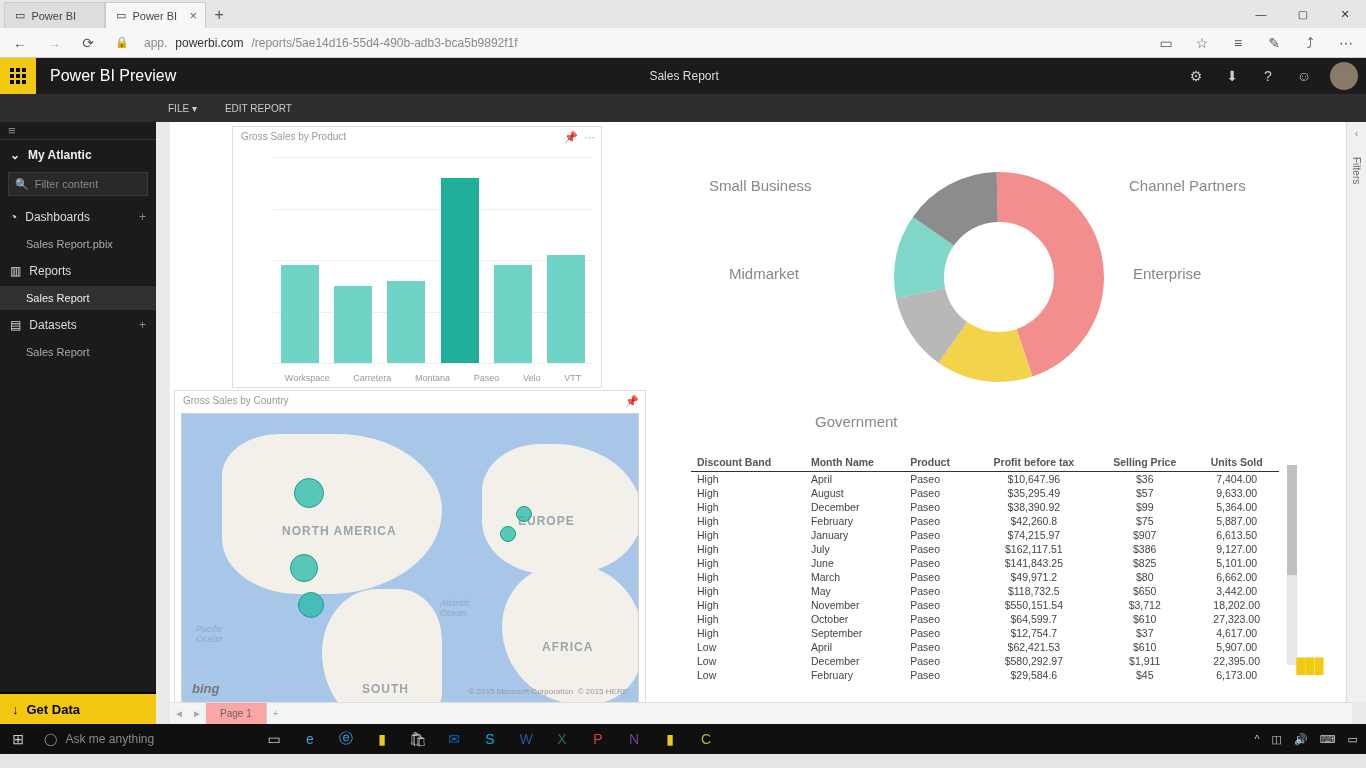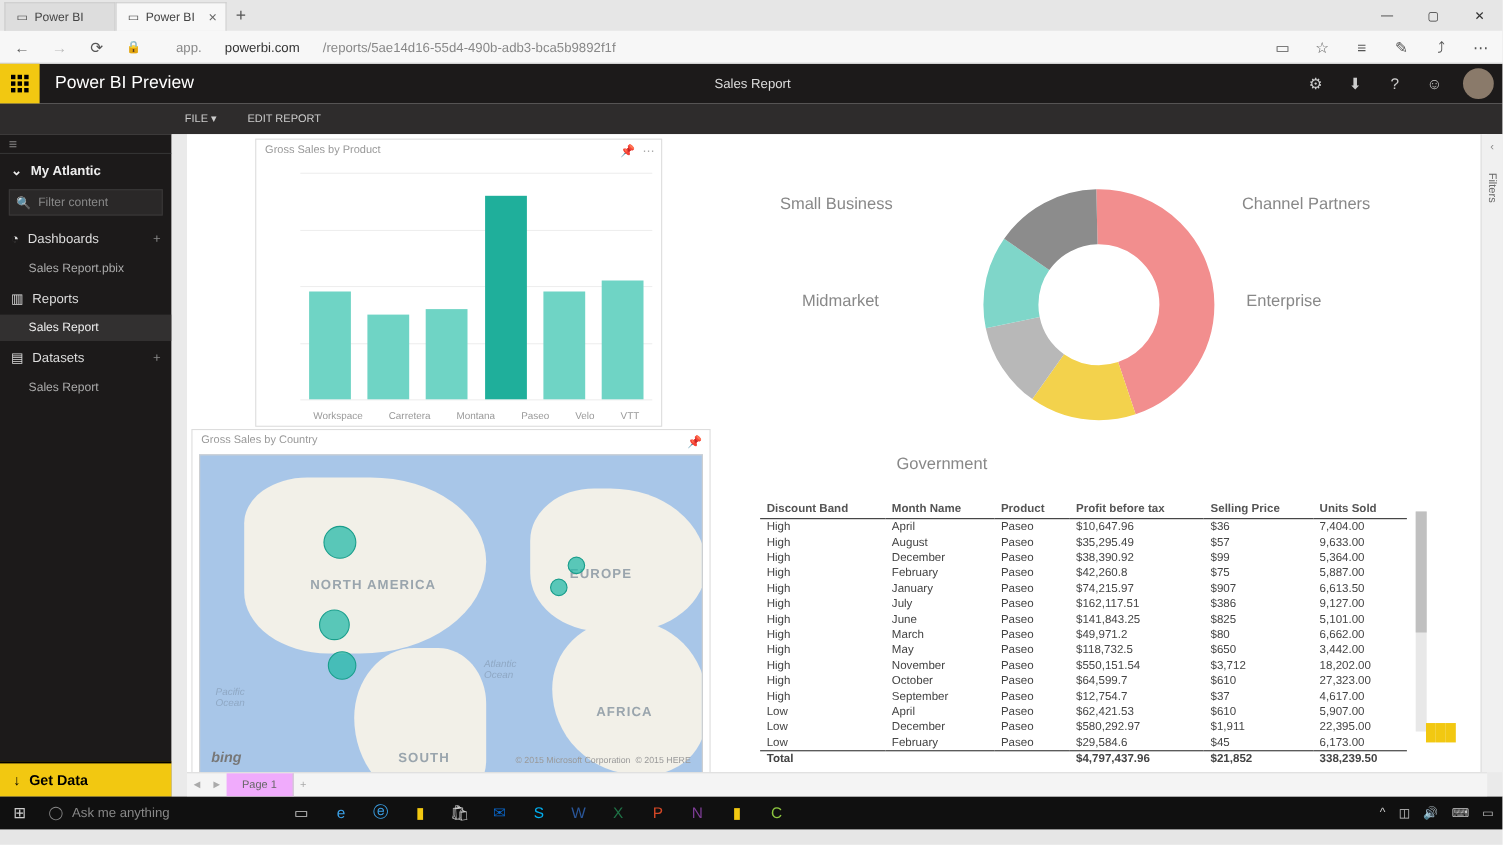--- a/index.html
+++ b/index.html
@@ -10,21 +10,21 @@
 .browser-tabs { height: 28px; display: flex; align-items: end; padding-left: 4px; }
 .browser-tab { height: 26px; padding: 0 28px 0 10px; display: flex; align-items: center; gap: 6px; font-size: 11px; color: #444; border: 1px solid #ccc; border-bottom: none; position: relative; }
 .browser-tab.active { background: #f7f7f7; }
 .browser-tab.inactive { background: #ddd; }
 .tab-close { position: absolute; right: 8px; font-size: 13px; color: #666; }
 .new-tab { width: 26px; height: 26px; display: flex; align-items: center; justify-content: center; color: #555; font-size: 16px; }
 .window-controls { margin-left: auto; display: flex; }
 .win-ctrl { width: 42px; height: 28px; display: flex; align-items: center; justify-content: center; font-size: 11px; color: #333; }
 .browser-bar { height: 30px; background: #f7f7f7; display: flex; align-items: center; padding: 0 8px; gap: 10px; border-bottom: 1px solid #ccc; }
 .nav-btn { width: 24px; height: 24px; display: flex; align-items: center; justify-content: center; color: #555; font-size: 14px; }
-.url-area { flex: 1; display: flex; align-items: center; gap: 21px; color: #888; font-size: 12px; margin-left: 16px; }
+.url-area { flex: 1; display: flex; align-items: center; gap: 8px; color: #888; font-size: 12px; }
 .url-area .domain { color: #333; }
 .bar-right { display: flex; gap: 12px; }
 
 
 .pbi-header { height: 36px; background: #1c1a1a; display: flex; align-items: center; color: #fff; }
 .waffle { width: 36px; height: 36px; background: #f2c811; display: flex; align-items: center; justify-content: center; }
 .waffle-grid { display: grid; grid-template-columns: repeat(3, 4px); grid-template-rows: repeat(3, 4px); gap: 2px; }
 .waffle-grid div { background: #000; }
 .pbi-title { font-size: 16px; font-weight: 300; padding: 0 14px; }
 .pbi-center { flex: 1; text-align: center; font-size: 12px; color: #ddd; }
@@ -79,31 +79,31 @@
 .map-text { position: absolute; font-size: 12px; color: #9aa5ad; font-weight: 600; letter-spacing: 1px; }
 .map-ocean { position: absolute; font-size: 9px; color: #8fa8c4; font-style: italic; }
 .map-bubble { position: absolute; border-radius: 50%; background: rgba(38, 186, 168, 0.75); border: 1px solid #1a9e8c; }
 .bing-logo { position: absolute; left: 10px; bottom: 6px; font-size: 13px; color: #777; font-style: italic; font-weight: 600; }
 .map-credit { position: absolute; right: 10px; bottom: 6px; font-size: 8px; color: #999; }
 
 
 .table-viz { left: 520px; top: 330px; width: 590px; height: 252px; }
 .data-table { width: 100%; border-collapse: collapse; font-size: 10.5px; }
 .data-table th { text-align: left; font-weight: 700; color: #555; border-bottom: 1px solid #333; padding: 3px 6px; }
-.data-table th.num, .data-table td.num { text-align: left; }
+.data-table th.num, .data-table td.num { text-align: center; }
 .data-table td { padding: 1px 6px; color: #444; }
 .data-table tr.total td { font-weight: 700; border-top: 1px solid #333; }
 .table-scroll { position: absolute; right: -18px; top: 12px; width: 10px; height: 200px; background: #e8e8e8; }
 .table-thumb { width: 100%; height: 110px; background: #c0c0c0; }
 
 
 .page-tabs { position: absolute; left: 14px; right: 14px; bottom: 0; height: 22px; background: #f4f4f4; display: flex; align-items: center; font-size: 10px; color: #666; border-top: 1px solid #ddd; }
 .page-tab-nav { width: 18px; text-align: center; color: #aaa; }
 .page-tab { padding: 0 14px; height: 100%; display: flex; align-items: center; background: #e4e4e4; border-right: 1px solid #ccc; }
-.page-tab.active { background: #f0abfc; }
+.page-tab.active { background: #fca5a5; }
 .pbi-mini-logo { position: absolute; right: 30px; bottom: 24px; font-size: 22px; color: #f2c811; font-weight: bold; letter-spacing: -3px; }
 
 
 .filters-tab { position: absolute; right: 0; top: 122px; width: 20px; height: 580px; background: #f0f0f0; border-left: 1px solid #ddd; }
 .filters-tab .collapse { font-size: 10px; color: #888; text-align: center; padding-top: 6px; }
 .filters-label { writing-mode: vertical-rl; font-size: 10px; color: #666; margin: 18px auto 0; }
 
 
 .taskbar { height: 30px; background: #101010; display: flex; align-items: center; }
 .tb-item { width: 36px; height: 30px; display: flex; align-items: center; justify-content: center; color: #ccc; font-size: 14px; }
@@ -426,28 +426,20 @@
                 <td class="num">22,395.00</td>
               </tr>
               <tr>
                 <td>Low</td>
                 <td>February</td>
                 <td>Paseo</td>
                 <td class="num">$29,584.6</td>
                 <td class="num">$45</td>
                 <td class="num">6,173.00</td>
               </tr>
-              <tr class="total">
-                <td>Total</td>
-                <td></td>
-                <td></td>
-                <td class="num">$4,797,437.96</td>
-                <td class="num">$21,852</td>
-                <td class="num">338,239.50</td>
-              </tr>
             </tbody>
         </table>
         <div class="table-scroll">
             <div class="table-thumb"></div>
           </div>
       </div>
 
       <div class="pbi-mini-logo">▮▮▮</div>
     </div>
 

